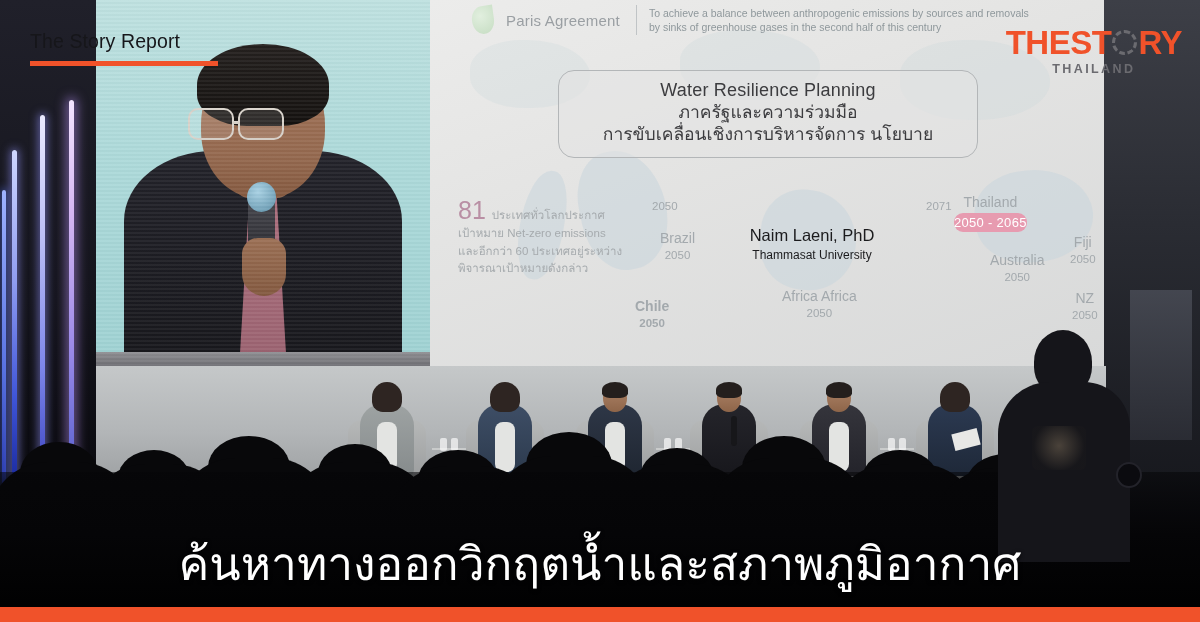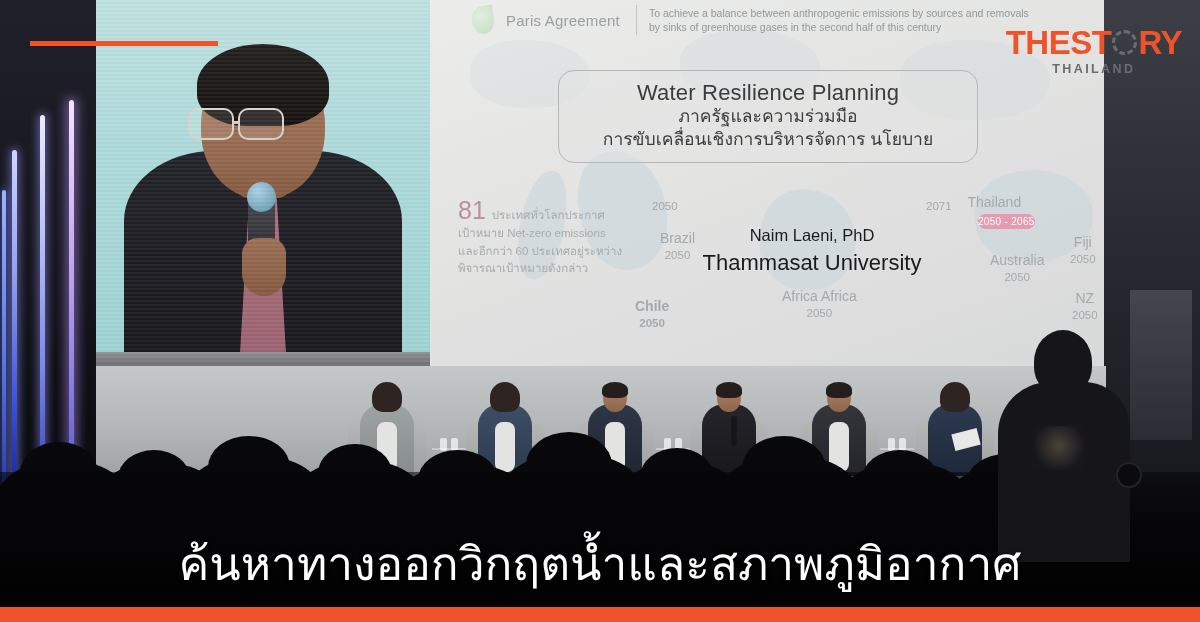--- a/index.html
+++ b/index.html
@@ -107,45 +107,44 @@
     font-size: 10.5px; line-height: 1.35; color: #8f989c; max-width: 390px;
   }
 
   .title-card {
     position: absolute; left: 128px; top: 70px; width: 420px;
     border: 1px solid #b3b6b8; border-radius: 16px;
     background: rgba(228,228,227,.55);
     padding: 9px 10px 11px;
     text-align: center;
   }
-  .title-en { font-size: 22px; color: #3c3c3f; letter-spacing: .2px; line-height: 1.15; }
+  .title-en { font-size: 18px; color: #3c3c3f; letter-spacing: .2px; line-height: 1.15; }
   .title-th { font-size: 17.5px; color: #3c3c3f; line-height: 1.3; }
 
   .stat-block { position: absolute; left: 28px; top: 198px; width: 200px; color: #a7abae; }
   .stat-num { font-size: 25px; color: #b98fa4; line-height: 1; }
   .stat-line { font-size: 11.5px; line-height: 1.55; color: #a6abae; }
   .stat-row1 { display: flex; align-items: baseline; gap: 6px; }
 
   .speaker-name {
     position: absolute; left: 232px; top: 224px; width: 300px;
     text-align: center; color: #1b1b1d;
   }
   .speaker-name .nm { font-size: 16.5px; line-height: 1.42; }
-  .speaker-name .org { font-size: 22px; line-height: 1.42; }
+  .speaker-name .org { font-size: 12px; line-height: 1.42; }
 
   .mlabel { position: absolute; color: #a3a9ad; text-align: center; }
   .mlabel .cname { font-size: 14px; display: block; line-height: 1.2; }
   .mlabel .cyear { font-size: 11.5px; display: block; line-height: 1.4; }
   .mlabel.small-year { font-size: 11.5px; }
 
   .th-badge {
     display: inline-block; background: #e79bb0; color: #ffffff;
-    font-size: 10px; padding: 2px 0; border-radius: 9px; margin-top: 2px;
+    font-size: 13px; padding: 2px 0; border-radius: 9px; margin-top: 2px;
     letter-spacing: .3px;
-    margin-left: 24px;
   }
 
   
   .pip {
     position: absolute; left: 96px; top: 0; width: 334px; height: 366px;
     background: linear-gradient(180deg,#bfe1e0 0%, #aedada 40%, #9fd2d3 100%);
     overflow: hidden;
   }
   .pip::after { 
     content: ""; position: absolute; inset: 0;
@@ -542,20 +541,21 @@
     <div class="head" style="left:862px; width:76px; height:58px; bottom:114px;"></div>
     <div class="shoulder" style="left:830px; width:150px; height:118px;"></div>
 
     <div class="head" style="left:966px; width:80px; height:60px; bottom:108px;"></div>
     <div class="shoulder" style="left:934px; width:154px; height:114px;"></div>
 
     <div class="aud-base"></div>
   </div>
 
   <div class="report-mark">
+    <div class="report-text">The Story Report</div>
     <div class="report-rule"></div>
   </div>
 
   <div class="logo">
     <div class="logo-row">
       <span class="logo-word">THEST</span>
       <span class="logo-o"></span>
       <span class="logo-word">RY</span>
     </div>
     <div class="logo-sub">THAILAND</div>

